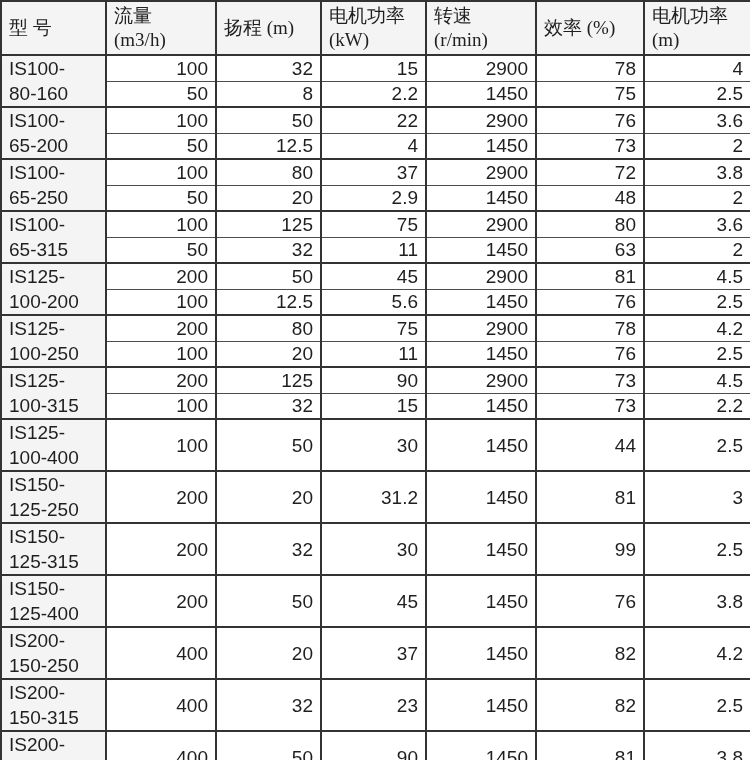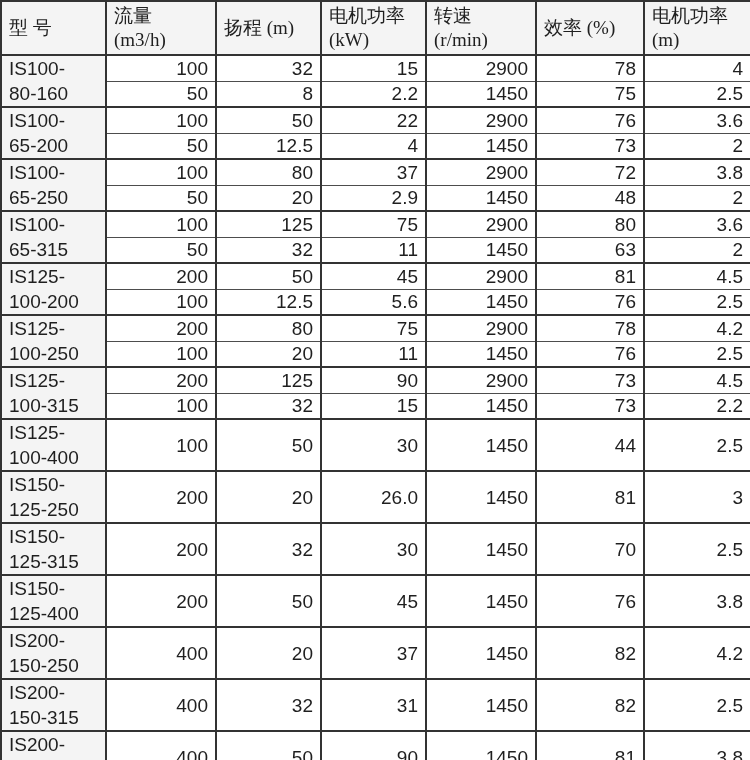--- a/index.html
+++ b/index.html
@@ -226,33 +226,33 @@
           <td class="num">30</td>
           <td class="num">1450</td>
           <td class="num">44</td>
           <td class="num">2.5</td>
         </tr>
         <tr class="single">
           <td class="model" rowspan="1">IS150-
 125-250</td>
           <td class="num">200</td>
           <td class="num">20</td>
-          <td class="num">26.0</td>
+          <td class="num">31.2</td>
           <td class="num">1450</td>
           <td class="num">81</td>
           <td class="num">3</td>
         </tr>
         <tr class="single">
           <td class="model" rowspan="1">IS150-
 125-315</td>
           <td class="num">200</td>
           <td class="num">32</td>
           <td class="num">30</td>
           <td class="num">1450</td>
-          <td class="num">70</td>
+          <td class="num">99</td>
           <td class="num">2.5</td>
         </tr>
         <tr class="single">
           <td class="model" rowspan="1">IS150-
 125-400</td>
           <td class="num">200</td>
           <td class="num">50</td>
           <td class="num">45</td>
           <td class="num">1450</td>
           <td class="num">76</td>
@@ -266,21 +266,21 @@
           <td class="num">37</td>
           <td class="num">1450</td>
           <td class="num">82</td>
           <td class="num">4.2</td>
         </tr>
         <tr class="single">
           <td class="model" rowspan="1">IS200-
 150-315</td>
           <td class="num">400</td>
           <td class="num">32</td>
-          <td class="num">31</td>
+          <td class="num">23</td>
           <td class="num">1450</td>
           <td class="num">82</td>
           <td class="num">2.5</td>
         </tr>
         <tr class="single">
           <td class="model" rowspan="1">IS200-
 150-400</td>
           <td class="num">400</td>
           <td class="num">50</td>
           <td class="num">90</td>

